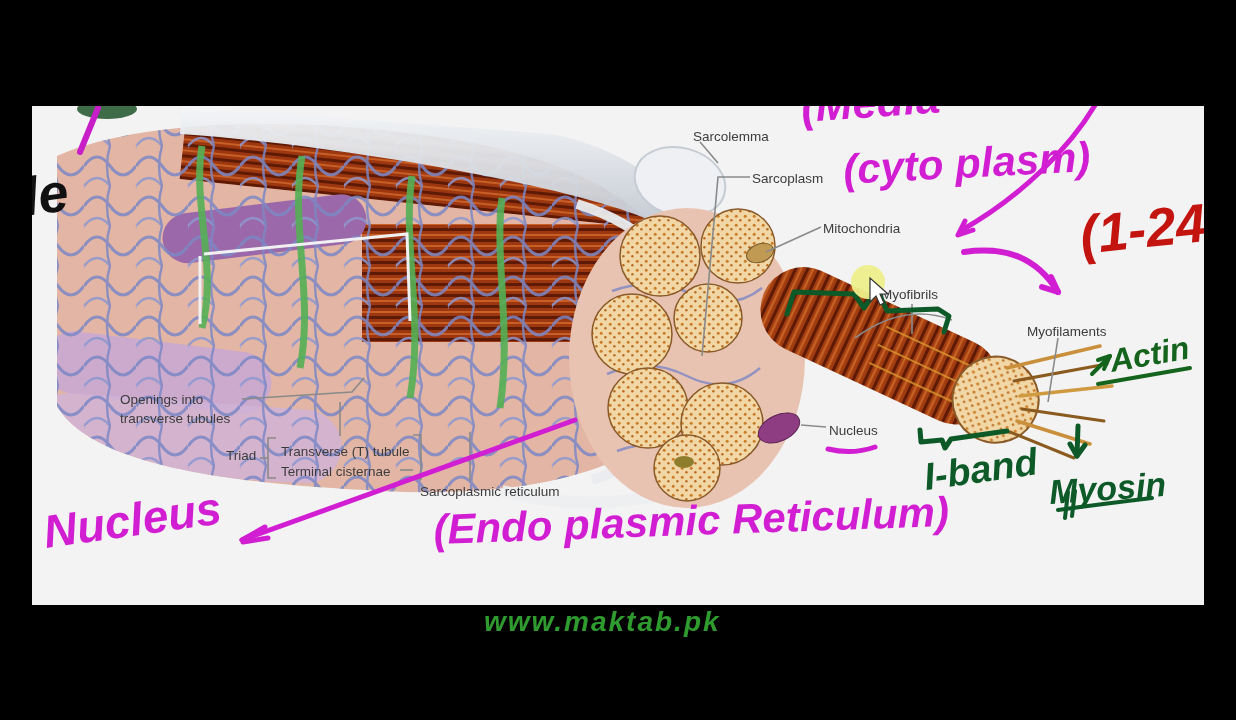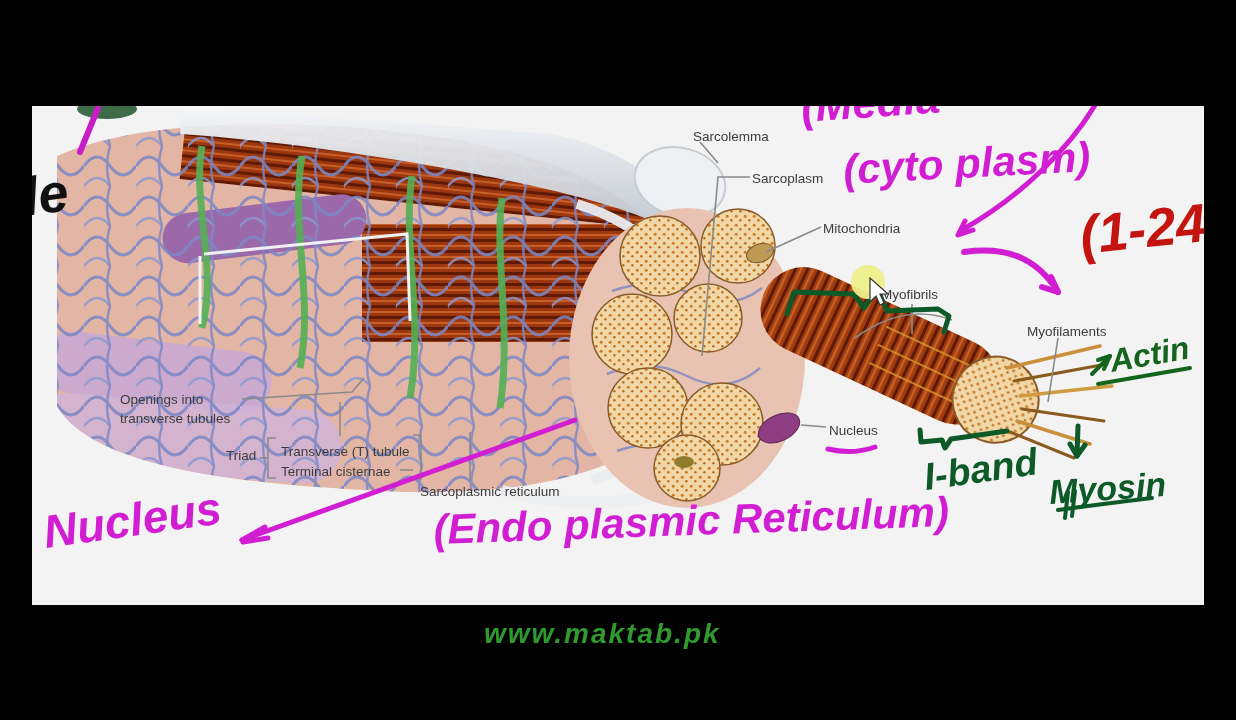--- a/index.html
+++ b/index.html
@@ -200,16 +200,16 @@
         <path d="M 543,314 L 210,434"></path>
         <path d="M 210,434 L 233,421 M 211,436 L 236,432"></path>
       </g>
       <text class="hw" x="402" y="438" font-size="42" fill="#d21ed2" transform="rotate(-2 402 438)">(Endo plasmic Reticulum)</text>
 
       <circle cx="836" cy="176" r="17" fill="#edee8a" opacity="0.95"></circle>
       <path d="M 838,172 L 838,196 L 844,190 L 848,199 L 852,197 L 848,188 L 856,188 Z" fill="#ffffff" stroke="#333" stroke-width="1.2"></path>
     </svg>
   </div>
 
-  <div id="watermark" style="color: rgb(47, 155, 47); margin-top: 12px;">
+  <div id="watermark" style="color: rgb(47, 155, 47);">
     <span>www.maktab.pk</span>
   </div>
 </div>
 
 </body></html>

